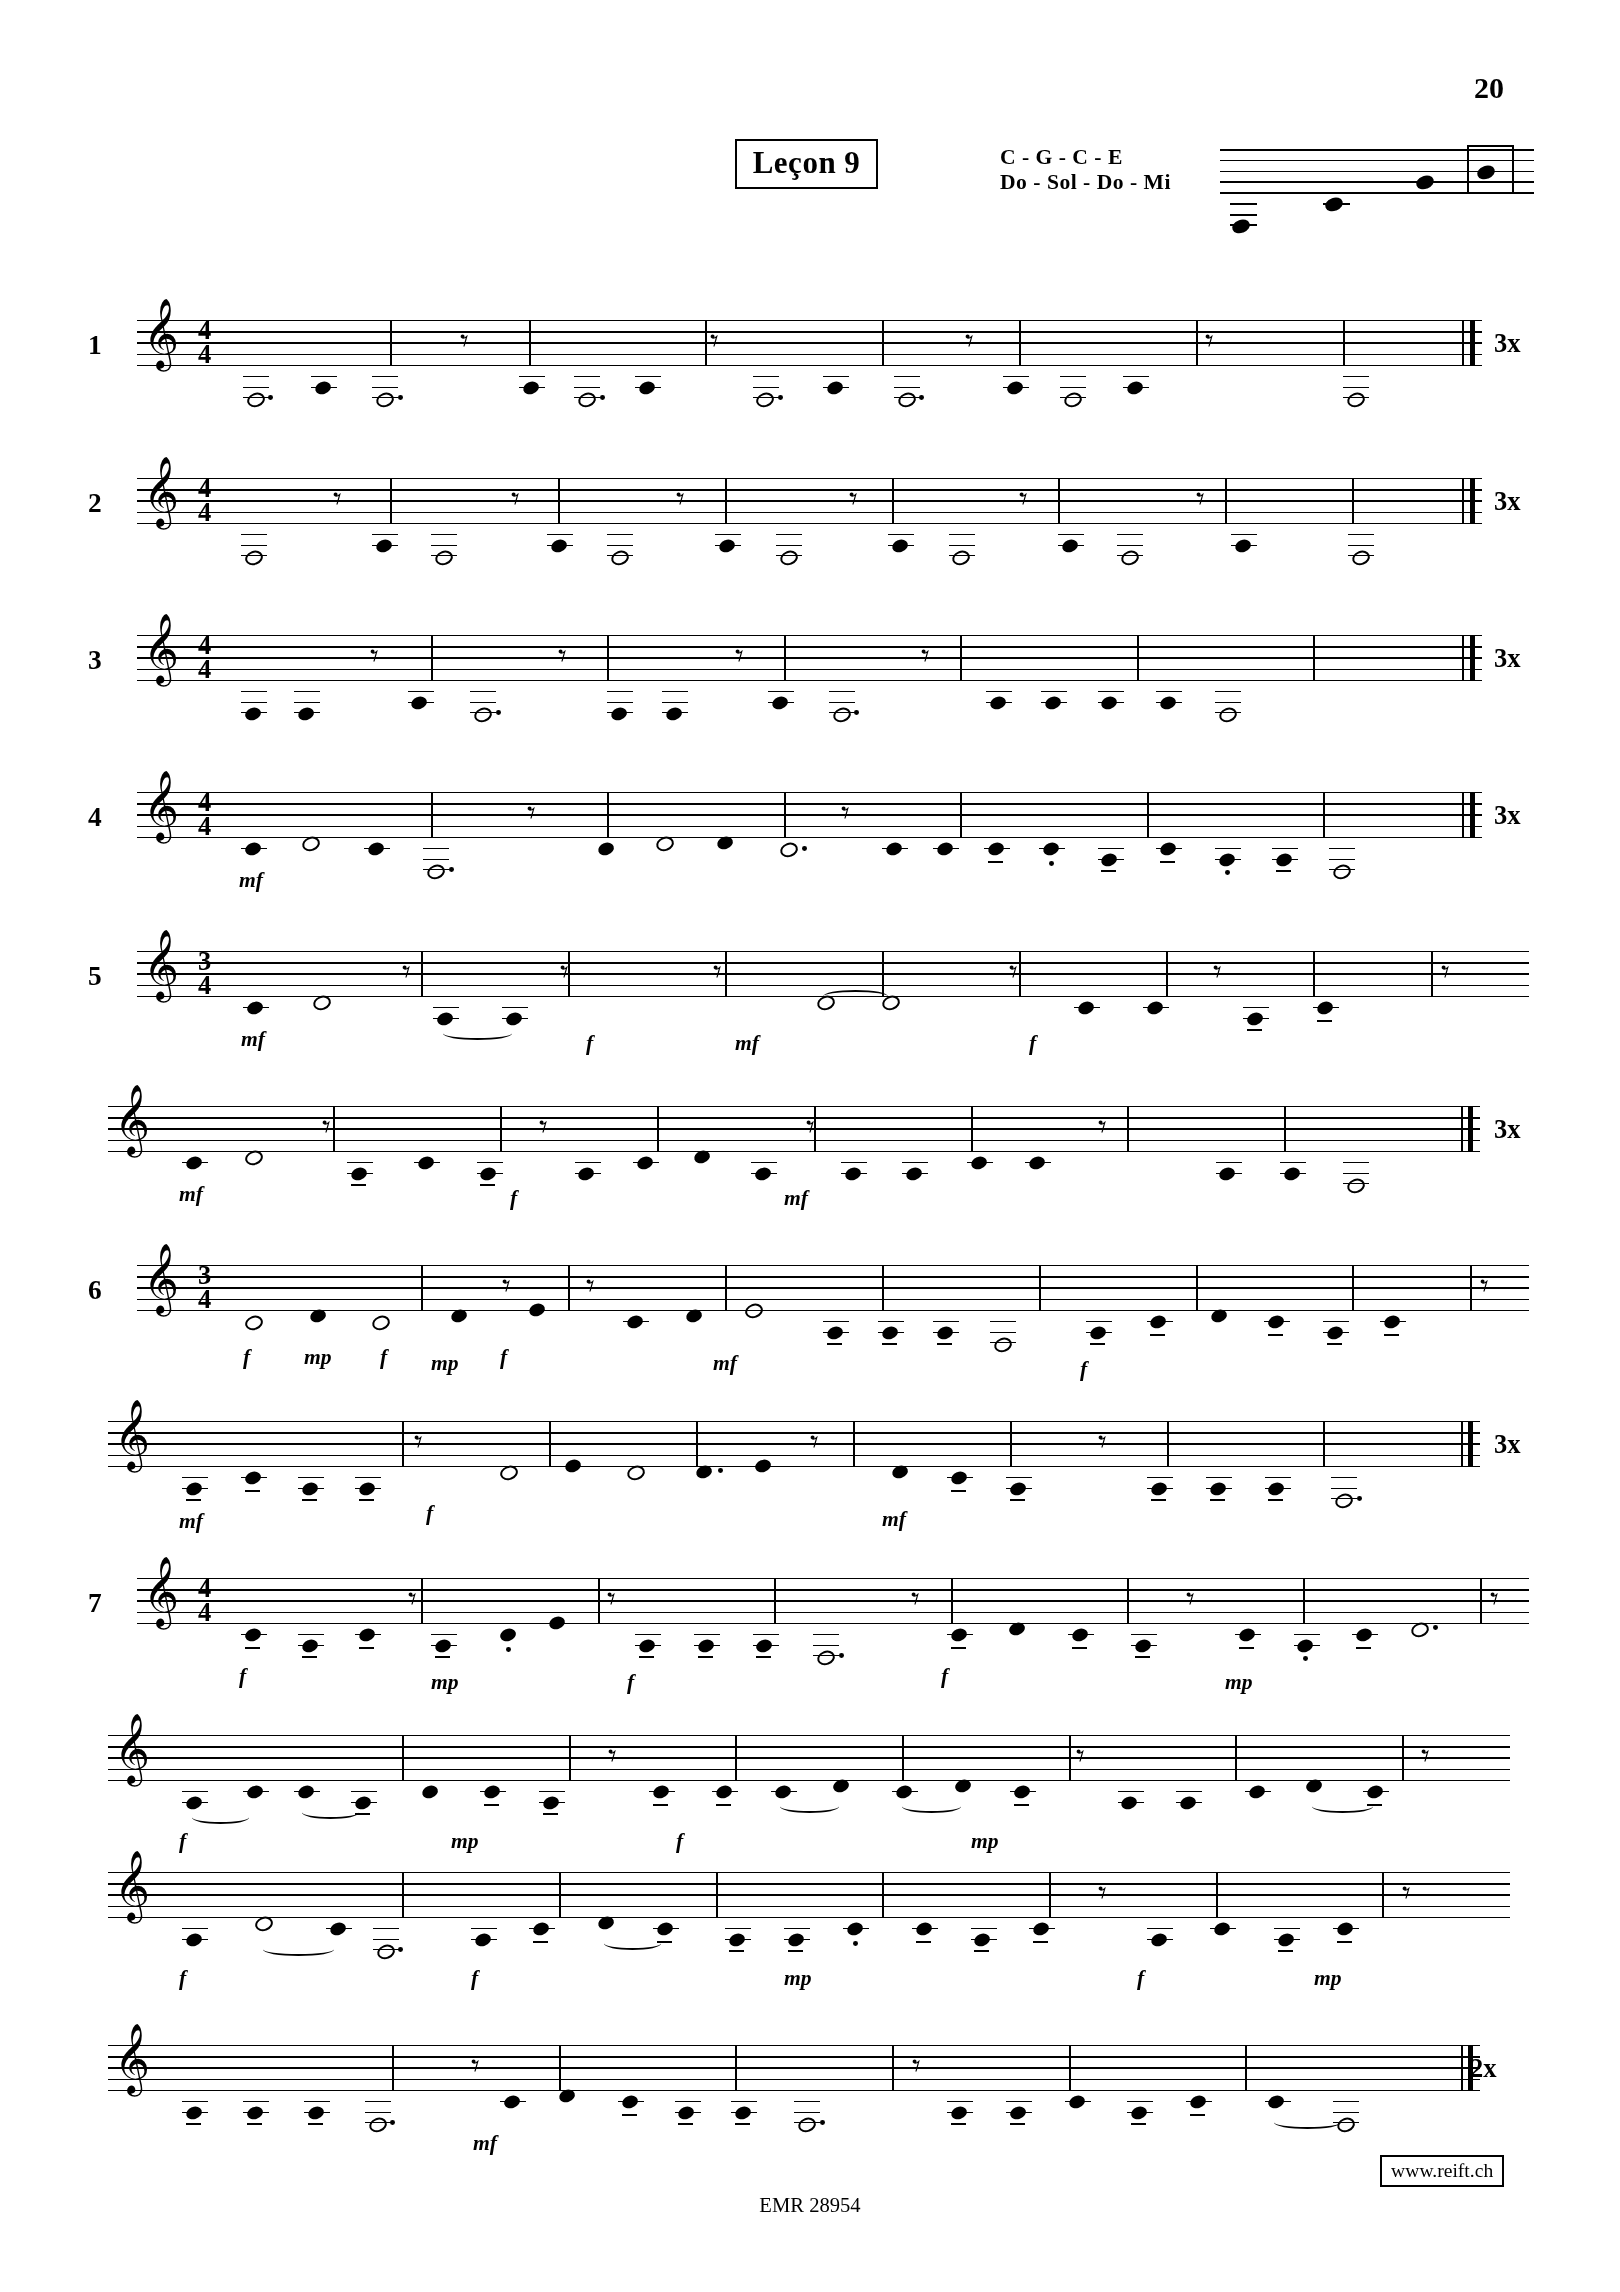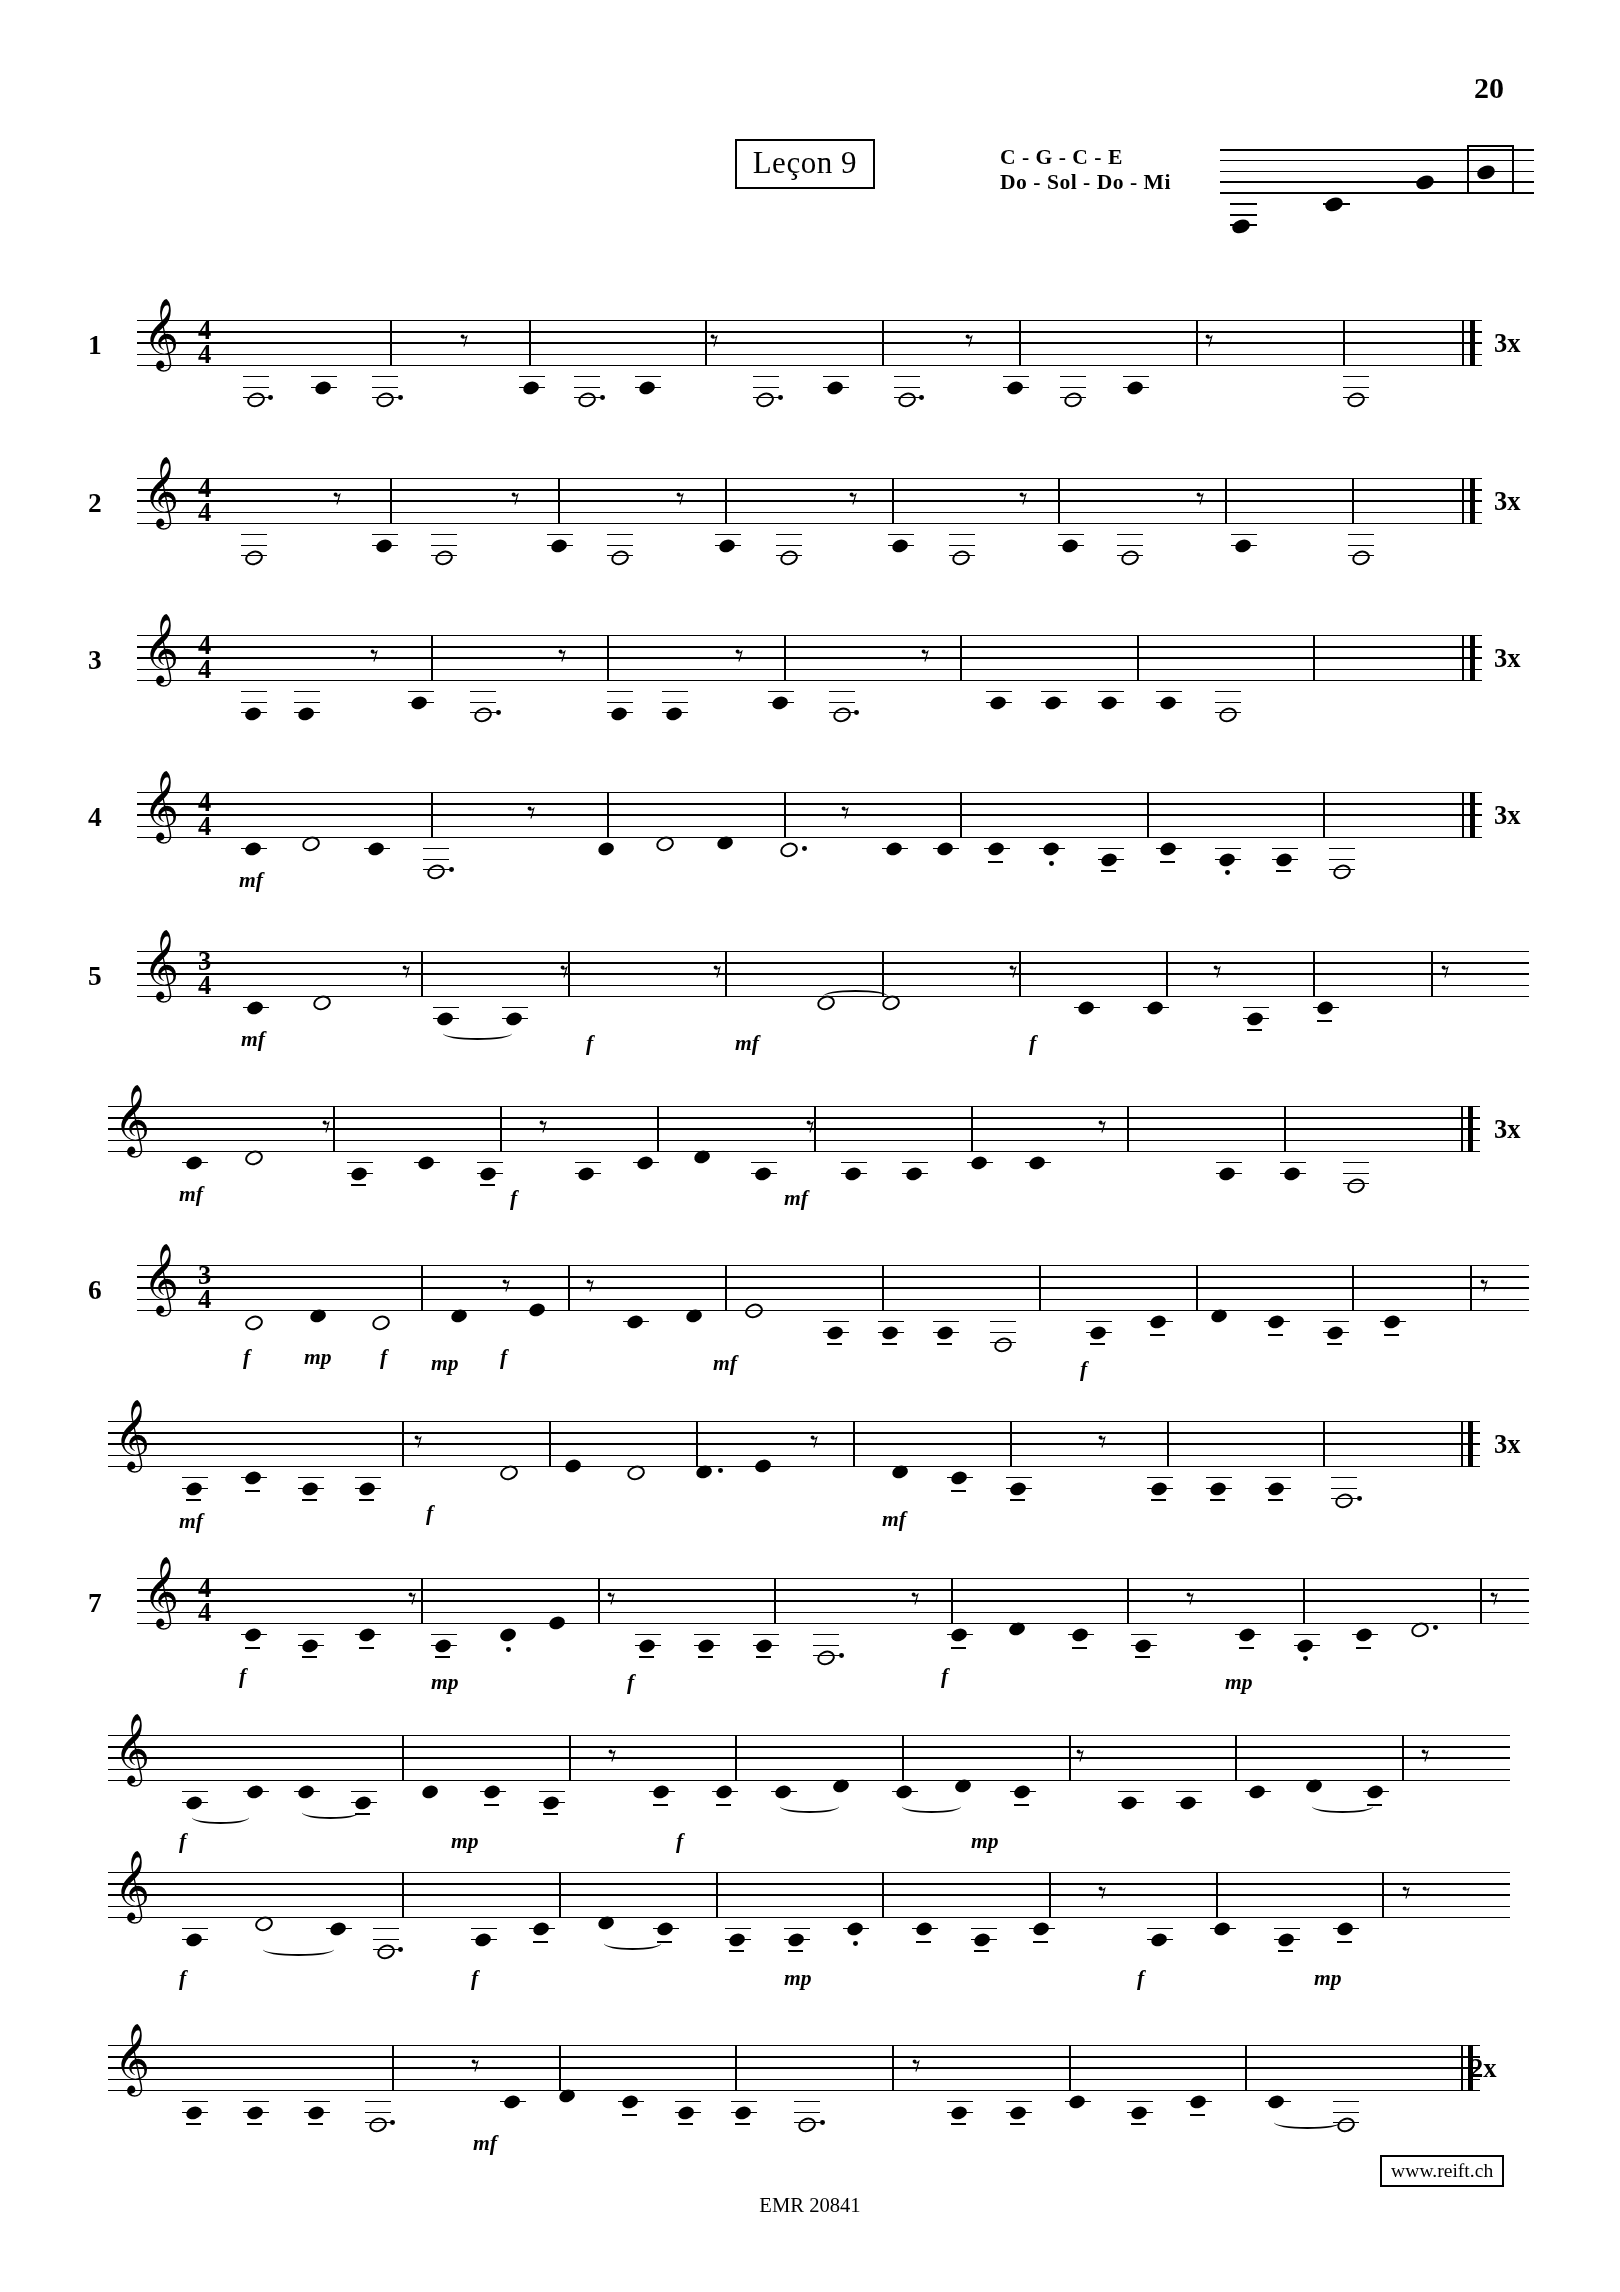--- a/index.html
+++ b/index.html
@@ -29,21 +29,21 @@
     font-weight: bold;
     font-family: "Liberation Serif", serif;
   }
   .lesson-title {
     position: absolute;
     top: 139px;
     left: 735px;
     border: 2px solid #000;
     padding: 3.9px 15.7px 5.9px 15.7px;
     font-size: 31px;
-    font-weight: normal;
+    font-weight: bold;
     font-family: "Liberation Serif", serif;
     letter-spacing: 0.5px;
   }
   
   .legend {
     position: absolute;
     top: 145px;
     left: 1000px;
     font-family: "Liberation Serif", serif;
   }
@@ -1152,16 +1152,16 @@
         <div class="ledger" style="top:67px; left:1225px"></div>
         <div class="ledger" style="top:77px; left:1225px"></div>
       <div class="note hollow" style="top:73px; left:1229px"></div>
       <div class="slur" style="top:71px; left:1166px; width:67px;"></div>
       <div class="dyn" style="top:86px; left:365px;">mf</div>
     </div>
     <div class="repeat-label" style="top:15.7px; left:1470px;">2x</div>
   </div>
 
   <div class="website">www.reift.ch</div>
-  <div class="footer-code">EMR 20841</div>
+  <div class="footer-code">EMR 28954</div>
 
 </div>
 
 
 </body></html>

